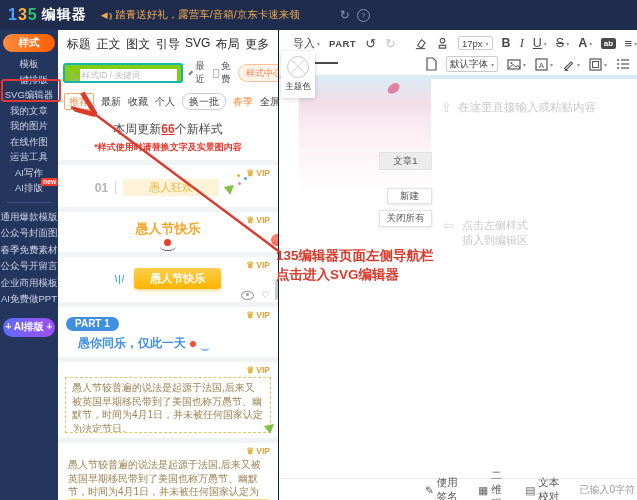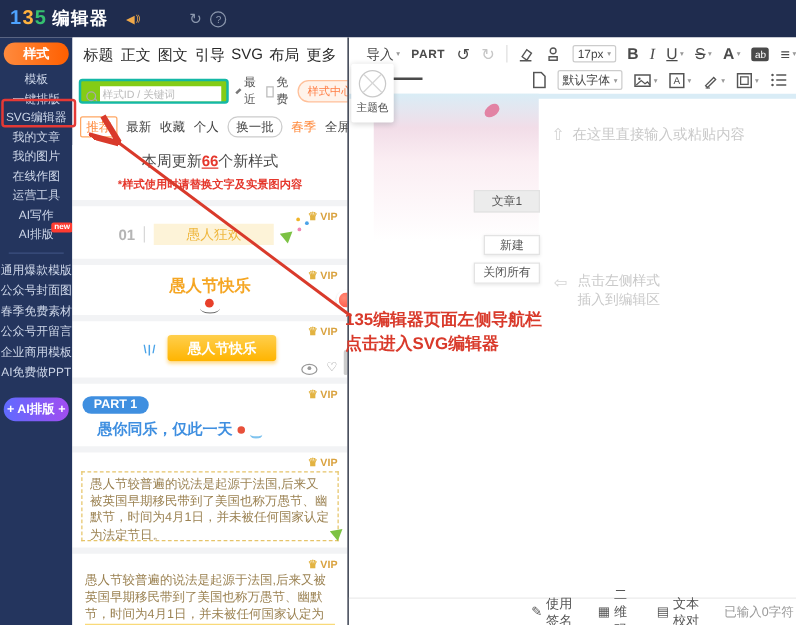--- a/index.html
+++ b/index.html
@@ -94,21 +94,21 @@
   .t-undo{font-size:13px;}
   .t-redo{font-size:13px;color:#c6c6c6;}
   .tdiv{width:1px;height:14px;background:#e0e0e0;}
   .sizebox,.fontbox{display:flex;align-items:center;gap:3px;border:1px solid #ccc;border-radius:2px;padding:0.5px 3px;font-size:9.5px;color:#444;}
   .t-b{font-weight:bold;}
   .t-i{font-style:italic;font-family:"Liberation Serif",serif;}
   .t-u{text-decoration:underline;}
   .t-s{text-decoration:line-through;}
   .t-a{font-weight:bold;}
   .grp{display:flex;align-items:center;gap:2px;}
-  .abdark{background:#4a4a4a;color:#fff;font-size:8px;padding:1px 2.5px;border-radius:2px;font-weight:normal;}
+  .abdark{background:#4a4a4a;color:#fff;font-size:8px;padding:1px 2.5px;border-radius:2px;font-weight:bold;}
   .alignic{font-size:13px;}
   .tico{flex:0 0 auto;}
   .tabline{position:absolute;left:3px;top:32px;width:56px;height:2px;background:#4a4a4a;}
   .sky{position:absolute;top:45px;left:0;right:0;height:4px;background:#d9ecf6;}
   .canvas{position:absolute;left:20px;top:45px;width:132px;height:392px;background:linear-gradient(180deg,#d9edf6 0%,#f2dde8 7%,#fbeef3 14%,#ffffff 30%);}
   .petal{position:absolute;left:88px;top:9px;width:13px;height:9px;background:#e283a4;border-radius:60% 40% 55% 45%;transform:rotate(-30deg);}
   .theme-card{position:absolute;left:2px;top:21px;width:34px;height:47px;background:#fff;box-shadow:0 1px 5px rgba(0,0,0,.18);border-radius:2px;z-index:6;display:flex;flex-direction:column;align-items:center;justify-content:center;gap:3px;}
   .theme-circle{width:20px;height:20px;border:1px solid #c9c9c9;border-radius:50%;position:relative;overflow:hidden;}
   .theme-circle::before,.theme-circle::after{content:"";position:absolute;left:-2px;top:9px;width:24px;height:1px;background:#d5d5d5;}
   .theme-circle::before{transform:rotate(45deg);}
@@ -137,20 +137,21 @@
     <div class="logo">
       <span class="d1">1</span>
       <span class="d3">3</span>
       <span class="d5">5</span>
       <span class="logo-cn">编辑器</span>
     </div>
     <span class="speaker">
       <span>◀</span>
         <span class="waves">))</span>
     </span>
+    <span class="announce">踏青送好礼，露营车/音箱/京东卡速来领</span>
     <span class="tb-icons">
       <span class="tb-refresh">↻</span>
       <span class="tb-help">?</span>
     </span>
   </div>
 
   <div class="sidebar">
     <div class="s-pill">样式</div>
     <div class="s-item"><span>模板</span></div>
     <div class="s-item"><span>一键排版</span></div>

